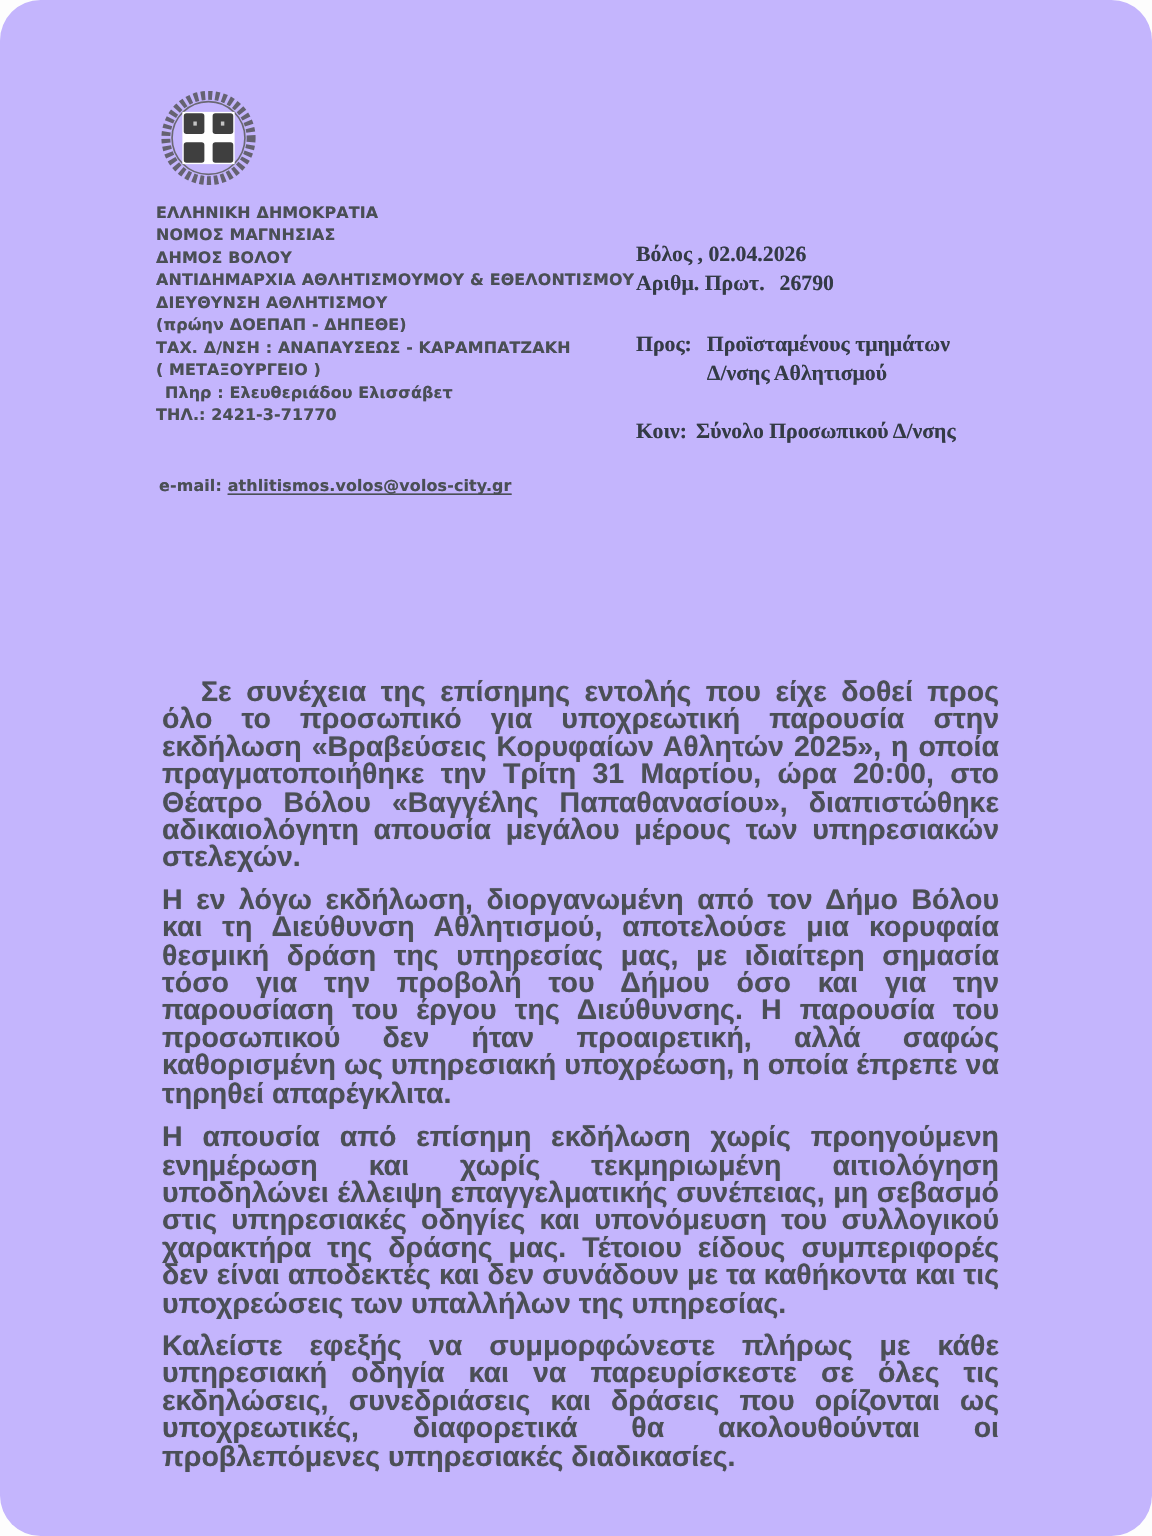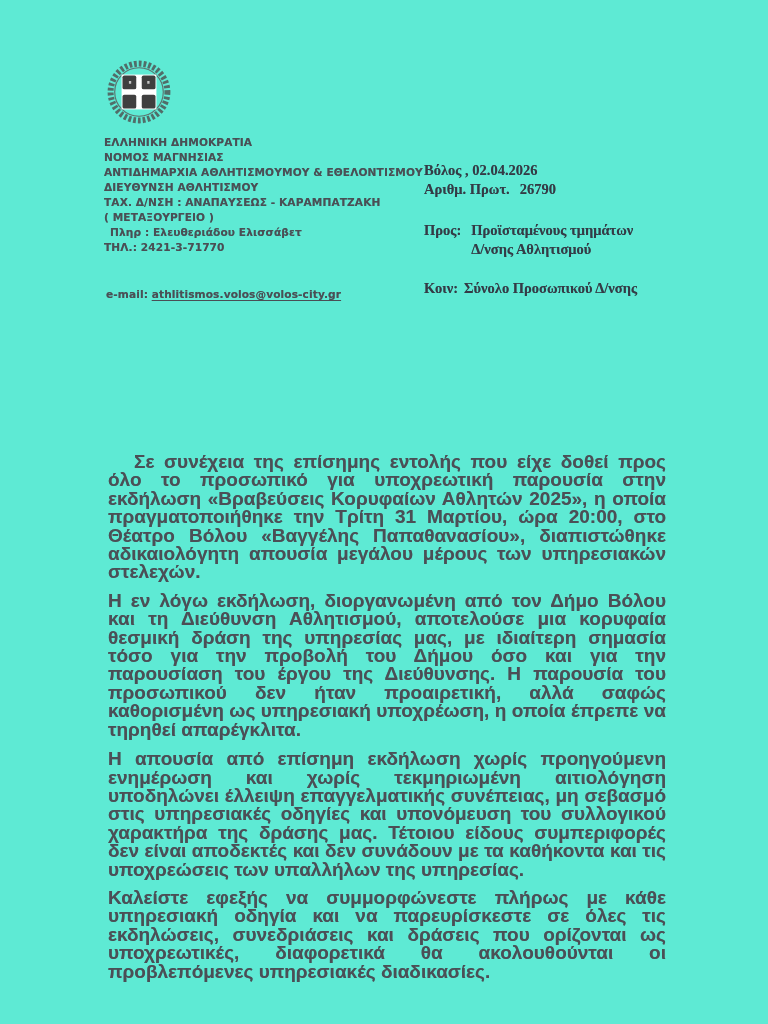--- a/index.html
+++ b/index.html
@@ -4,21 +4,21 @@
 <style>
   * { margin:0; padding:0; box-sizing:border-box; }
   html,body { width:768px; height:1024px; }
   body {
     position:relative;
     width:768px; height:1024px;
     background:#fdfdfd;
     overflow:hidden;
     font-family:"Liberation Sans", sans-serif;
   }
-  .page { position:absolute; inset:0; background:#5eead4; }
+  .page { position:absolute; inset:0; background:#c4b5fd;border-radius:27px; }
 
   
   .emblem { position:absolute; left:106px; top:56px; width:66px; height:72px; }
 
   
   .hdr-left {
     position:absolute; left:104px; top:135px; width:330px;
     font-family:"DejaVu Sans", sans-serif;
     font-weight:bold;
     font-size:10.6px; line-height:15px;
@@ -89,22 +89,24 @@
     <rect x="39" y="21" width="15" height="15" rx="2" fill="#3f3f3f"></rect>
     <rect x="18" y="42" width="15" height="15" rx="2" fill="#3f3f3f"></rect>
     <rect x="39" y="42" width="15" height="15" rx="2" fill="#3f3f3f"></rect>
     <rect x="25" y="27" width="2.5" height="3" fill="#fff" opacity=".7"></rect>
     <rect x="45" y="27" width="2.5" height="3" fill="#fff" opacity=".7"></rect>
   </svg>
 
   <div class="hdr-left">
     <div>ΕΛΛΗΝΙΚΗ ΔΗΜΟΚΡΑΤΙΑ</div>
     <div>ΝΟΜΟΣ ΜΑΓΝΗΣΙΑΣ</div>
+    <div>ΔΗΜΟΣ ΒΟΛΟΥ</div>
     <div>ΑΝΤΙΔΗΜΑΡΧΙΑ ΑΘΛΗΤΙΣΜΟΥΜΟΥ &amp; ΕΘΕΛΟΝΤΙΣΜΟΥ</div>
     <div>ΔΙΕΥΘΥΝΣΗ ΑΘΛΗΤΙΣΜΟΥ</div>
+    <div>(πρώην ΔΟΕΠΑΠ - ΔΗΠΕΘΕ)</div>
     <div>ΤΑΧ. Δ/ΝΣΗ : ΑΝΑΠΑΥΣΕΩΣ - ΚΑΡΑΜΠΑΤΖΑΚΗ</div>
     <div>( ΜΕΤΑΞΟΥΡΓΕΙΟ )</div>
     <div class="indent1">Πληρ : Ελευθεριάδου Ελισσάβετ</div>
     <div>ΤΗΛ.: 2421-3-71770</div>
     <div class="email-line">
       <span>e-mail:</span>
       <span class="email">athlitismos.volos@volos-city.gr</span>
     </div>
   </div>
 

